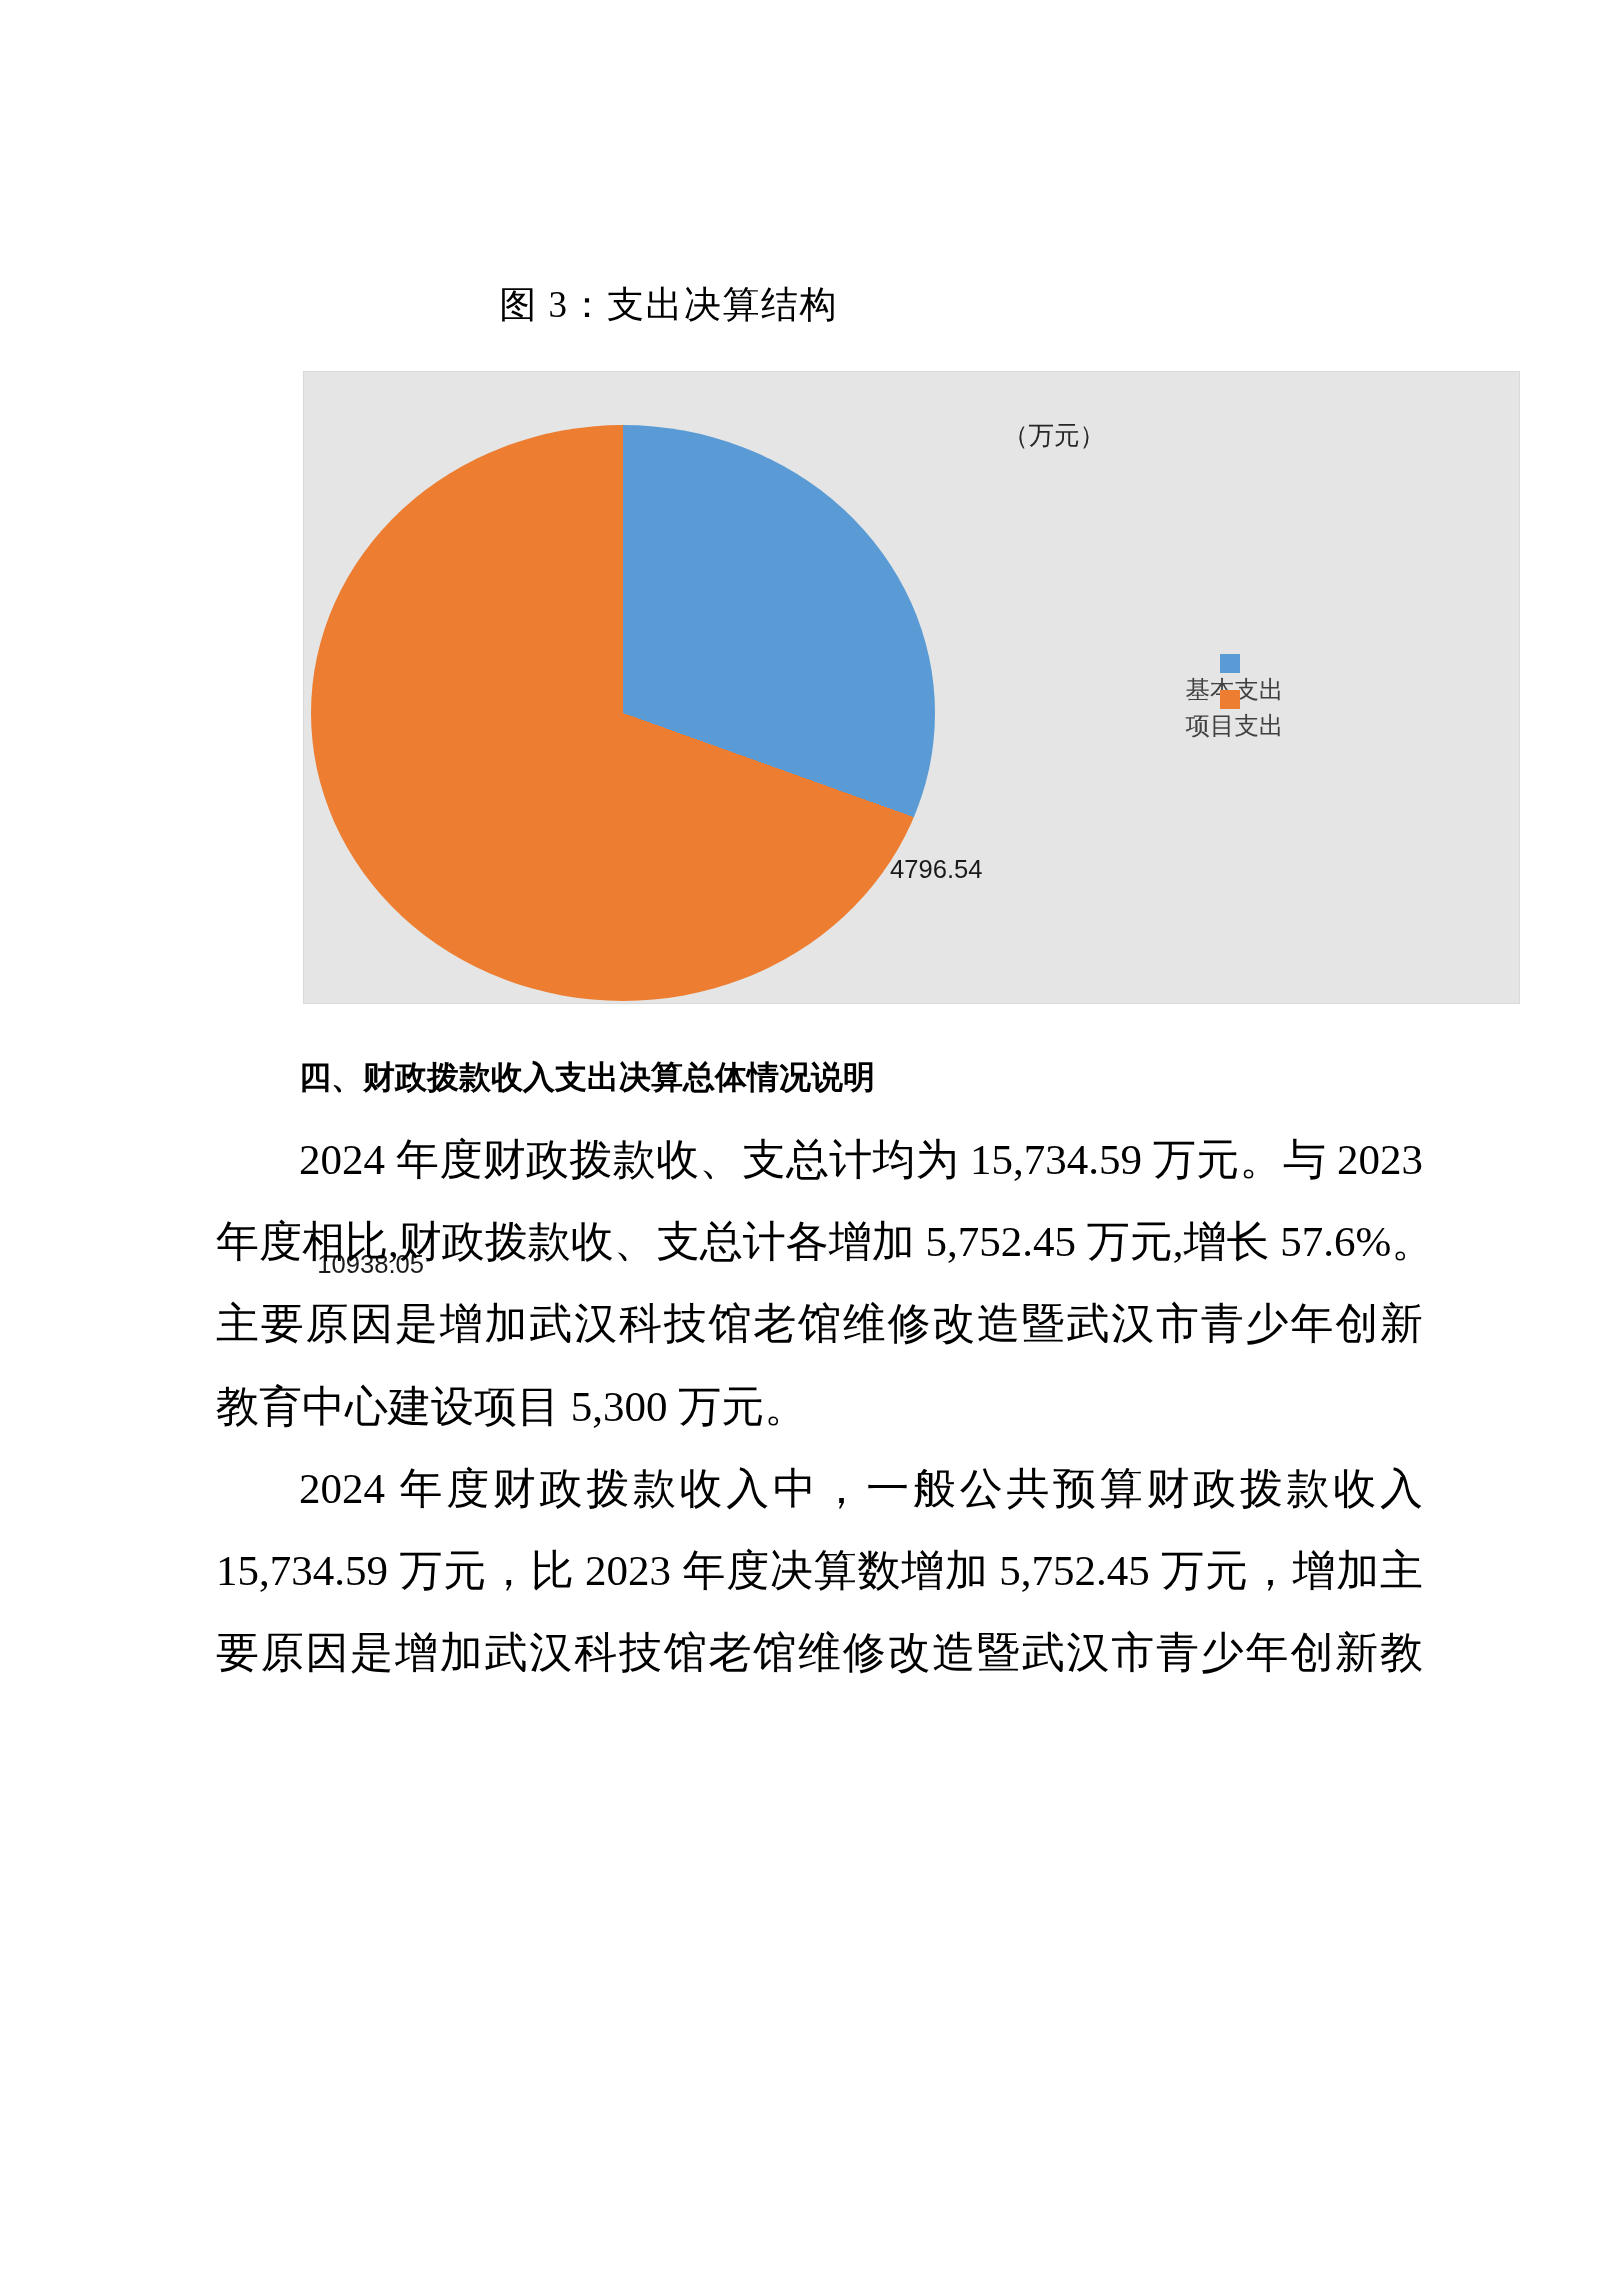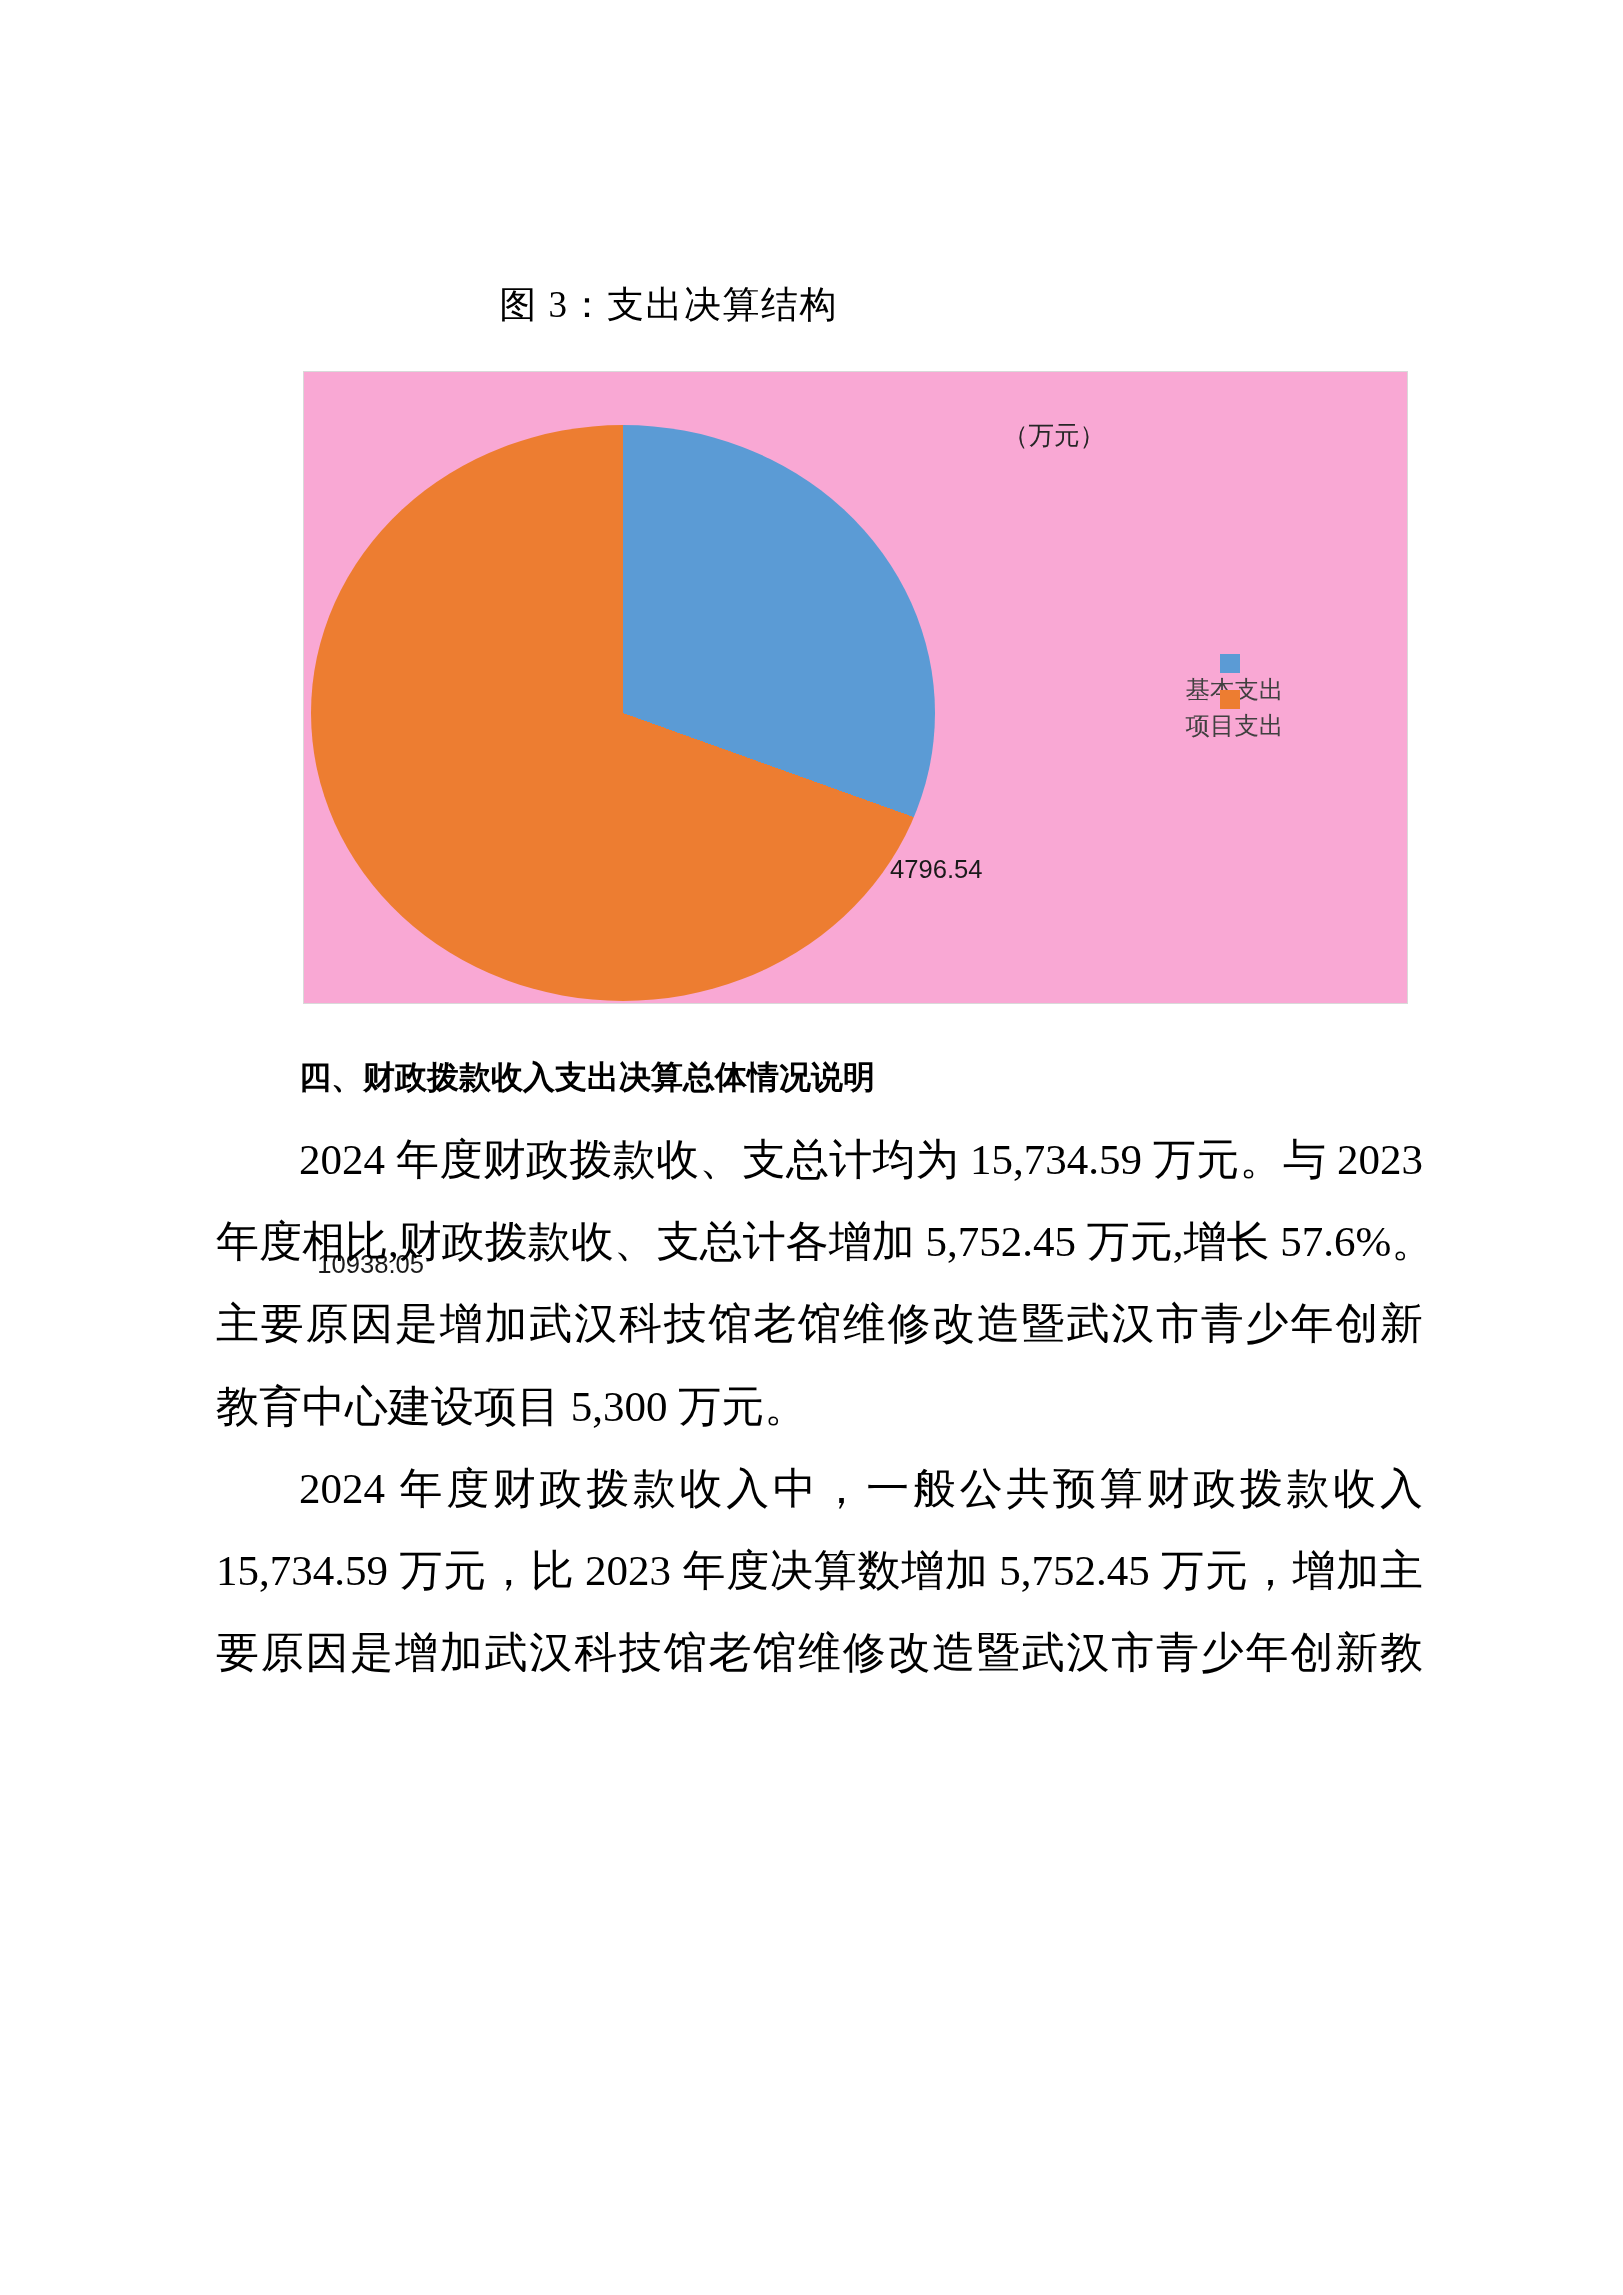--- a/index.html
+++ b/index.html
@@ -12,22 +12,22 @@
     color:#000;
   }
   
   .figure-title{
     position:absolute;left:0;top:279px;width:1337px;
     text-align:center;font-size:37px;line-height:51px;
     letter-spacing:1.5px;color:#000;
   }
   
   .chart-frame{
-    position:absolute;left:303px;top:371px;width:1105px;height:633px;
-    border:1.5px solid #D9D9D9;background:#f9a8d4;box-sizing:border-box;
+    position:absolute;left:303px;top:371px;width:1217px;height:633px;
+    border:1.5px solid #D9D9D9;background:#e5e5e5;box-sizing:border-box;
   }
   .pie{
     position:absolute;left:6.6px;top:53px;width:624px;height:576px;
     border-radius:50%;
     background:conic-gradient(#5B9BD5 0deg 109.7deg,#ED7D31 109.7deg 360deg);
   }
   .unit-label{
     position:absolute;left:663px;top:48px;width:174px;
     font-size:25.6px;line-height:31px;text-align:center;color:#262626;
   }

